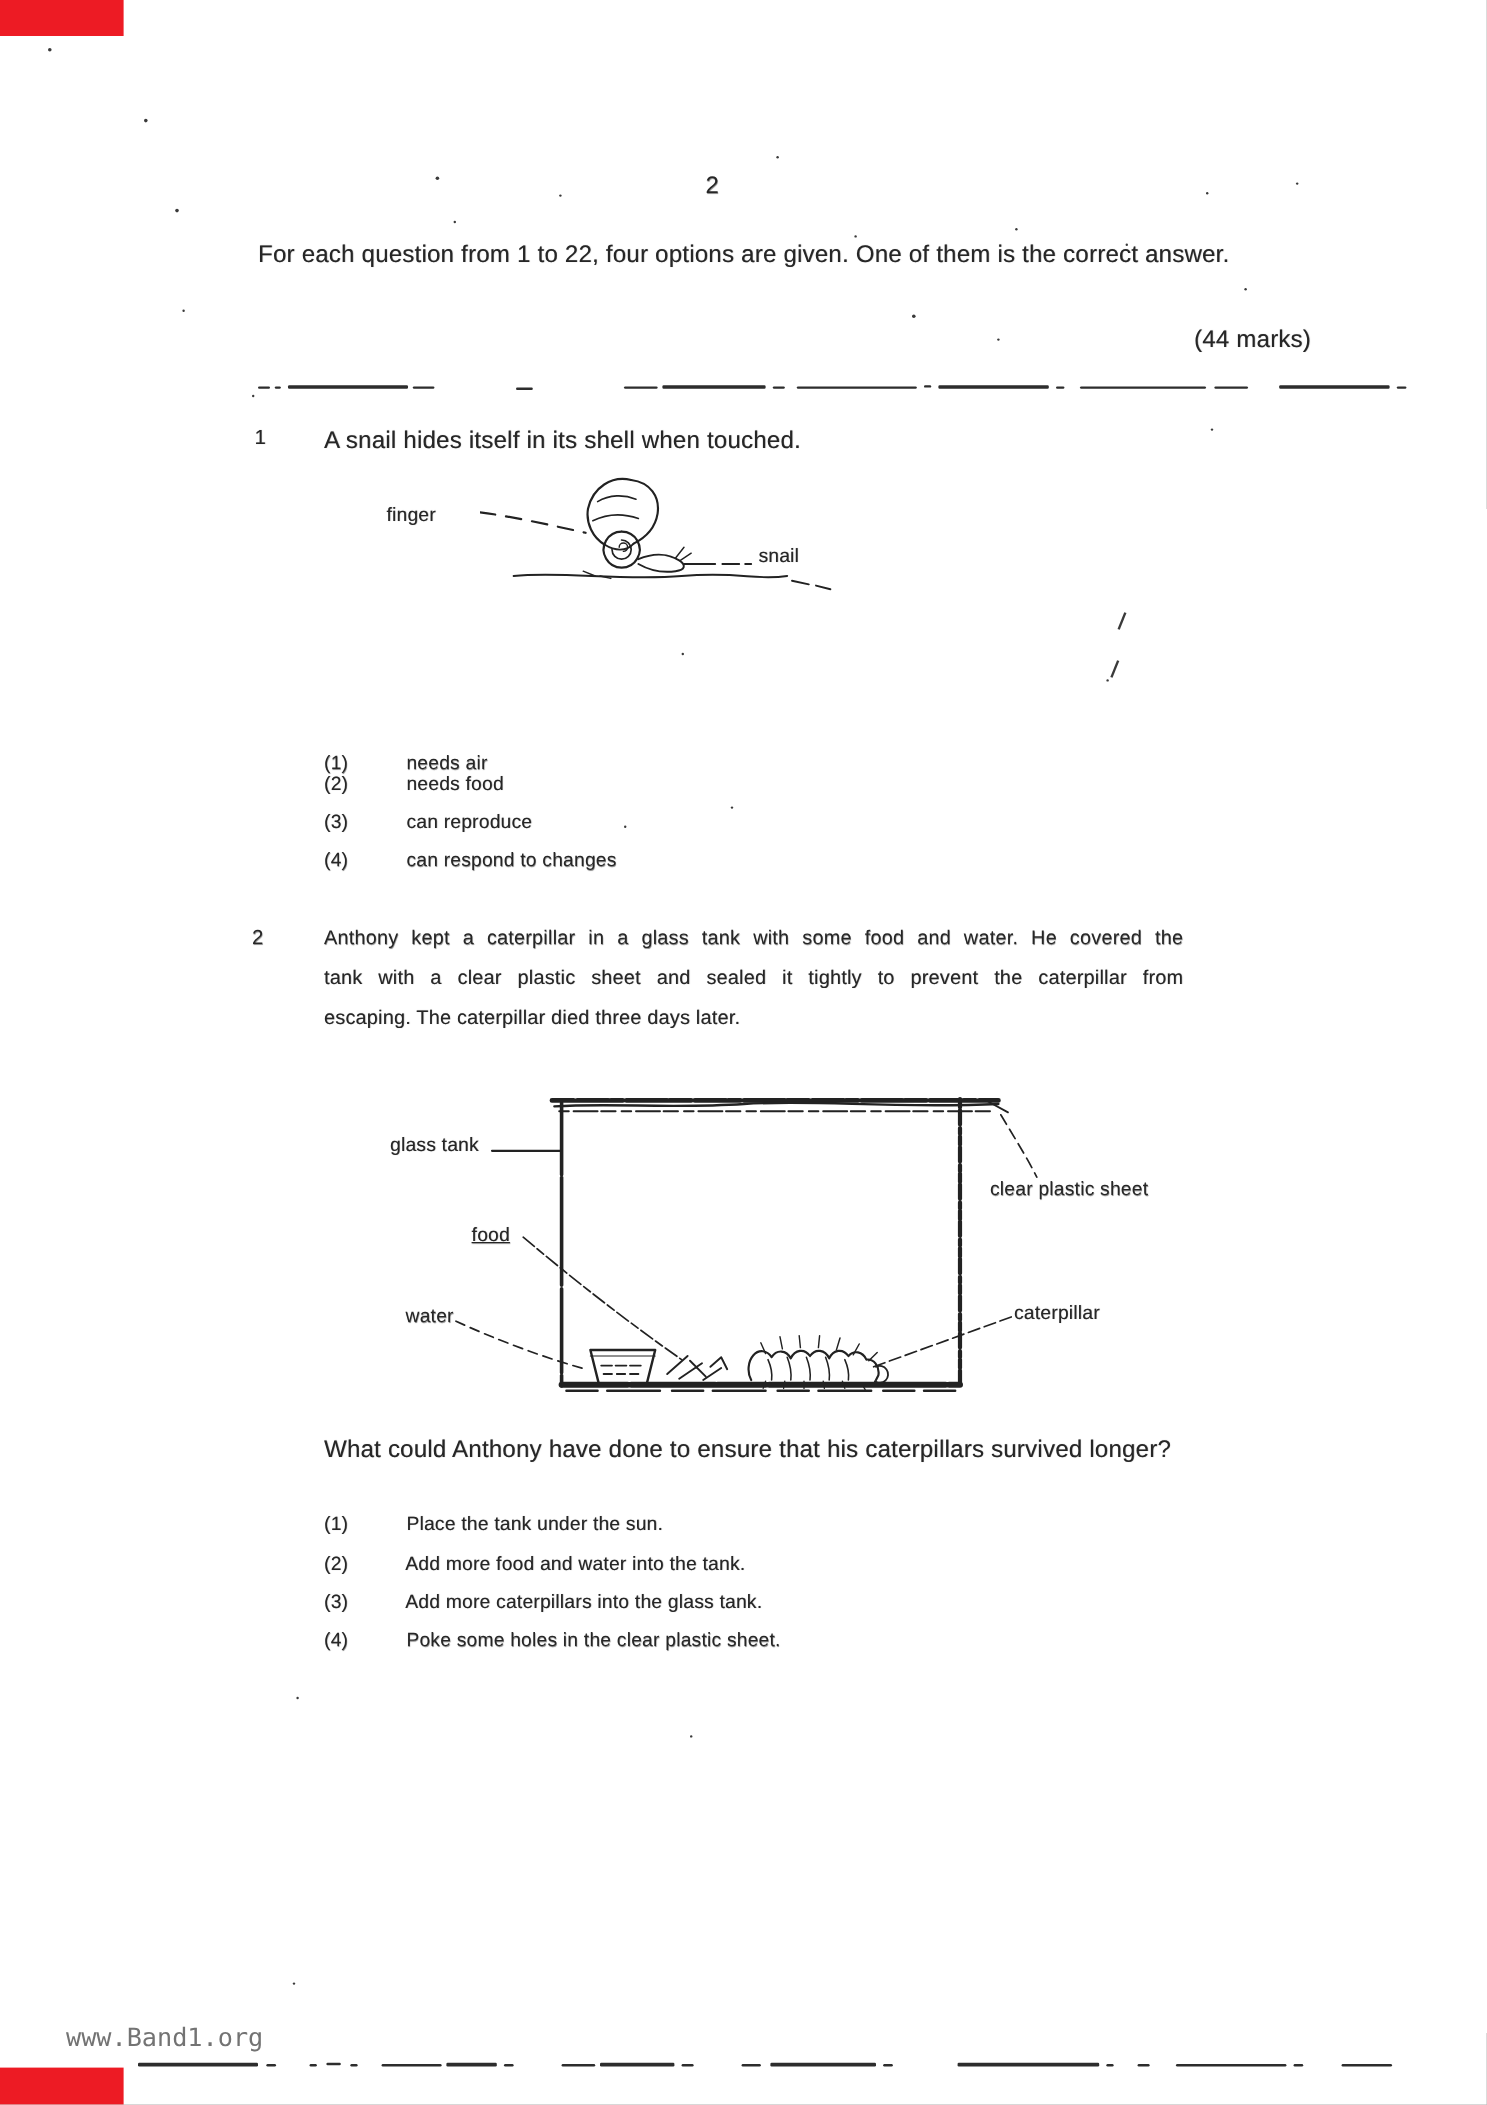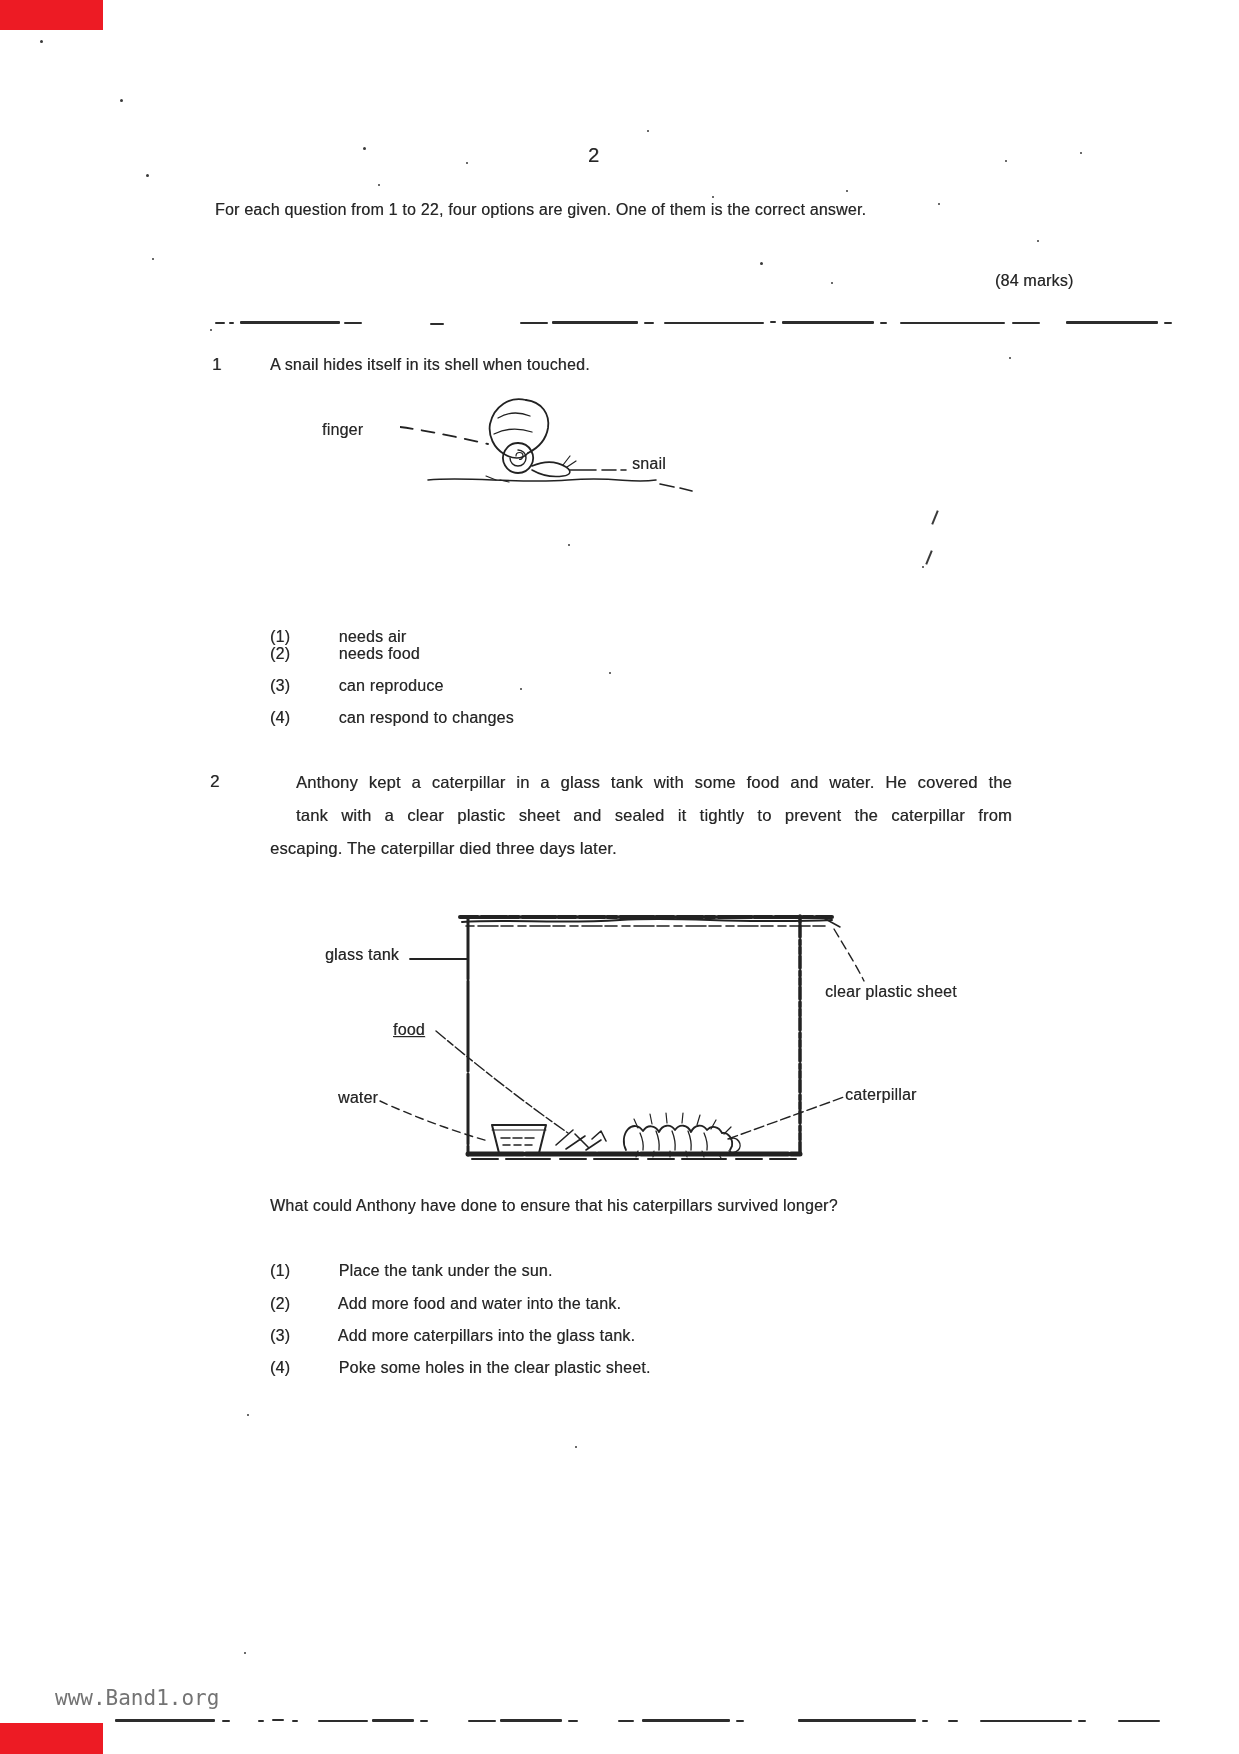--- a/index.html
+++ b/index.html
@@ -1,48 +1,48 @@
 <!DOCTYPE html>
 <html><head>
 <meta charset="utf-8">
 <style>
   html,body{margin:0;padding:0;background:#9a9a9a;}
   .page{position:relative;width:1239px;height:1754px;background:#ffffff;overflow:hidden;
         font-family:"Liberation Sans", sans-serif;color:#242424;}
   .t{position:absolute;white-space:nowrap;line-height:normal;}
   .scan{color:#262626;text-shadow:0.4px 0.4px 0.6px rgba(40,40,40,0.55);letter-spacing:0.2px;}
-  .fz16{font-size:16px;}
+  .fz16{font-size:20px;}
   .fz17{font-size:17px;}
   .pagenum{font-size:20px;}
   .redbar{position:absolute;left:0;width:103px;background:#ed1b24;}
   .dash{position:absolute;background:#2d2d2d;border-radius:1px;}
   .dot{position:absolute;background:#3a3a3a;border-radius:50%;}
   .slash{position:absolute;width:2px;height:15px;background:#3a3a3a;transform:rotate(22deg);}
   .blank{display:inline-block;border-bottom:2px solid #2e2e2e;height:14px;vertical-align:baseline;}
   .optrow{position:absolute;left:270px;font-size:16px;}
   .optnum{display:inline-block;width:64px;}
   .para{position:absolute;left:270px;width:716px;font-size:16.5px;}
-  .just{text-align:justify;text-align-last:justify;margin-left:26px;}
+  .just{text-align:justify;text-align-last:justify;}
   .figlabel{font-size:16px;}
   .footer{font-family:"DejaVu Sans Mono", monospace;font-size:21px;color:#737373;}
   svg{position:absolute;}
   svg path, svg circle{fill:none;stroke:#222;stroke-linecap:round;stroke-linejoin:round;}
 </style>
 </head>
 <body>
 
 <div class="page">
 
   <div class="redbar" style="top:0;height:30px;"></div>
   <div class="redbar" style="top:1723px;height:31px;"></div>
 
   <div class="t scan pagenum" style="left:588px;top:144px;">2</div>
 
   <div class="t scan fz16" style="left:215px;top:201px;">For each question from 1 to 22, four options are given.  One of them is the correct answer.</div>
-  <div class="t scan fz16" style="left:995px;top:272px;">(84 marks)</div>
+  <div class="t scan fz16" style="left:995px;top:272px;">(44 marks)</div>
 
   <div>
     <div class="dash" style="left:215px;top:322px;width:10px;height:2px;"></div>
     <div class="dash" style="left:229px;top:322px;width:5px;height:2px;"></div>
     <div class="dash" style="left:240px;top:321px;width:100px;height:3px;"></div>
     <div class="dash" style="left:344px;top:322px;width:18px;height:2px;"></div>
     <div class="dash" style="left:430px;top:323px;width:14px;height:2px;"></div>
     <div class="dash" style="left:520px;top:322px;width:28px;height:2px;"></div>
     <div class="dash" style="left:552px;top:321px;width:86px;height:3px;"></div>
     <div class="dash" style="left:644px;top:322px;width:10px;height:2px;"></div>

